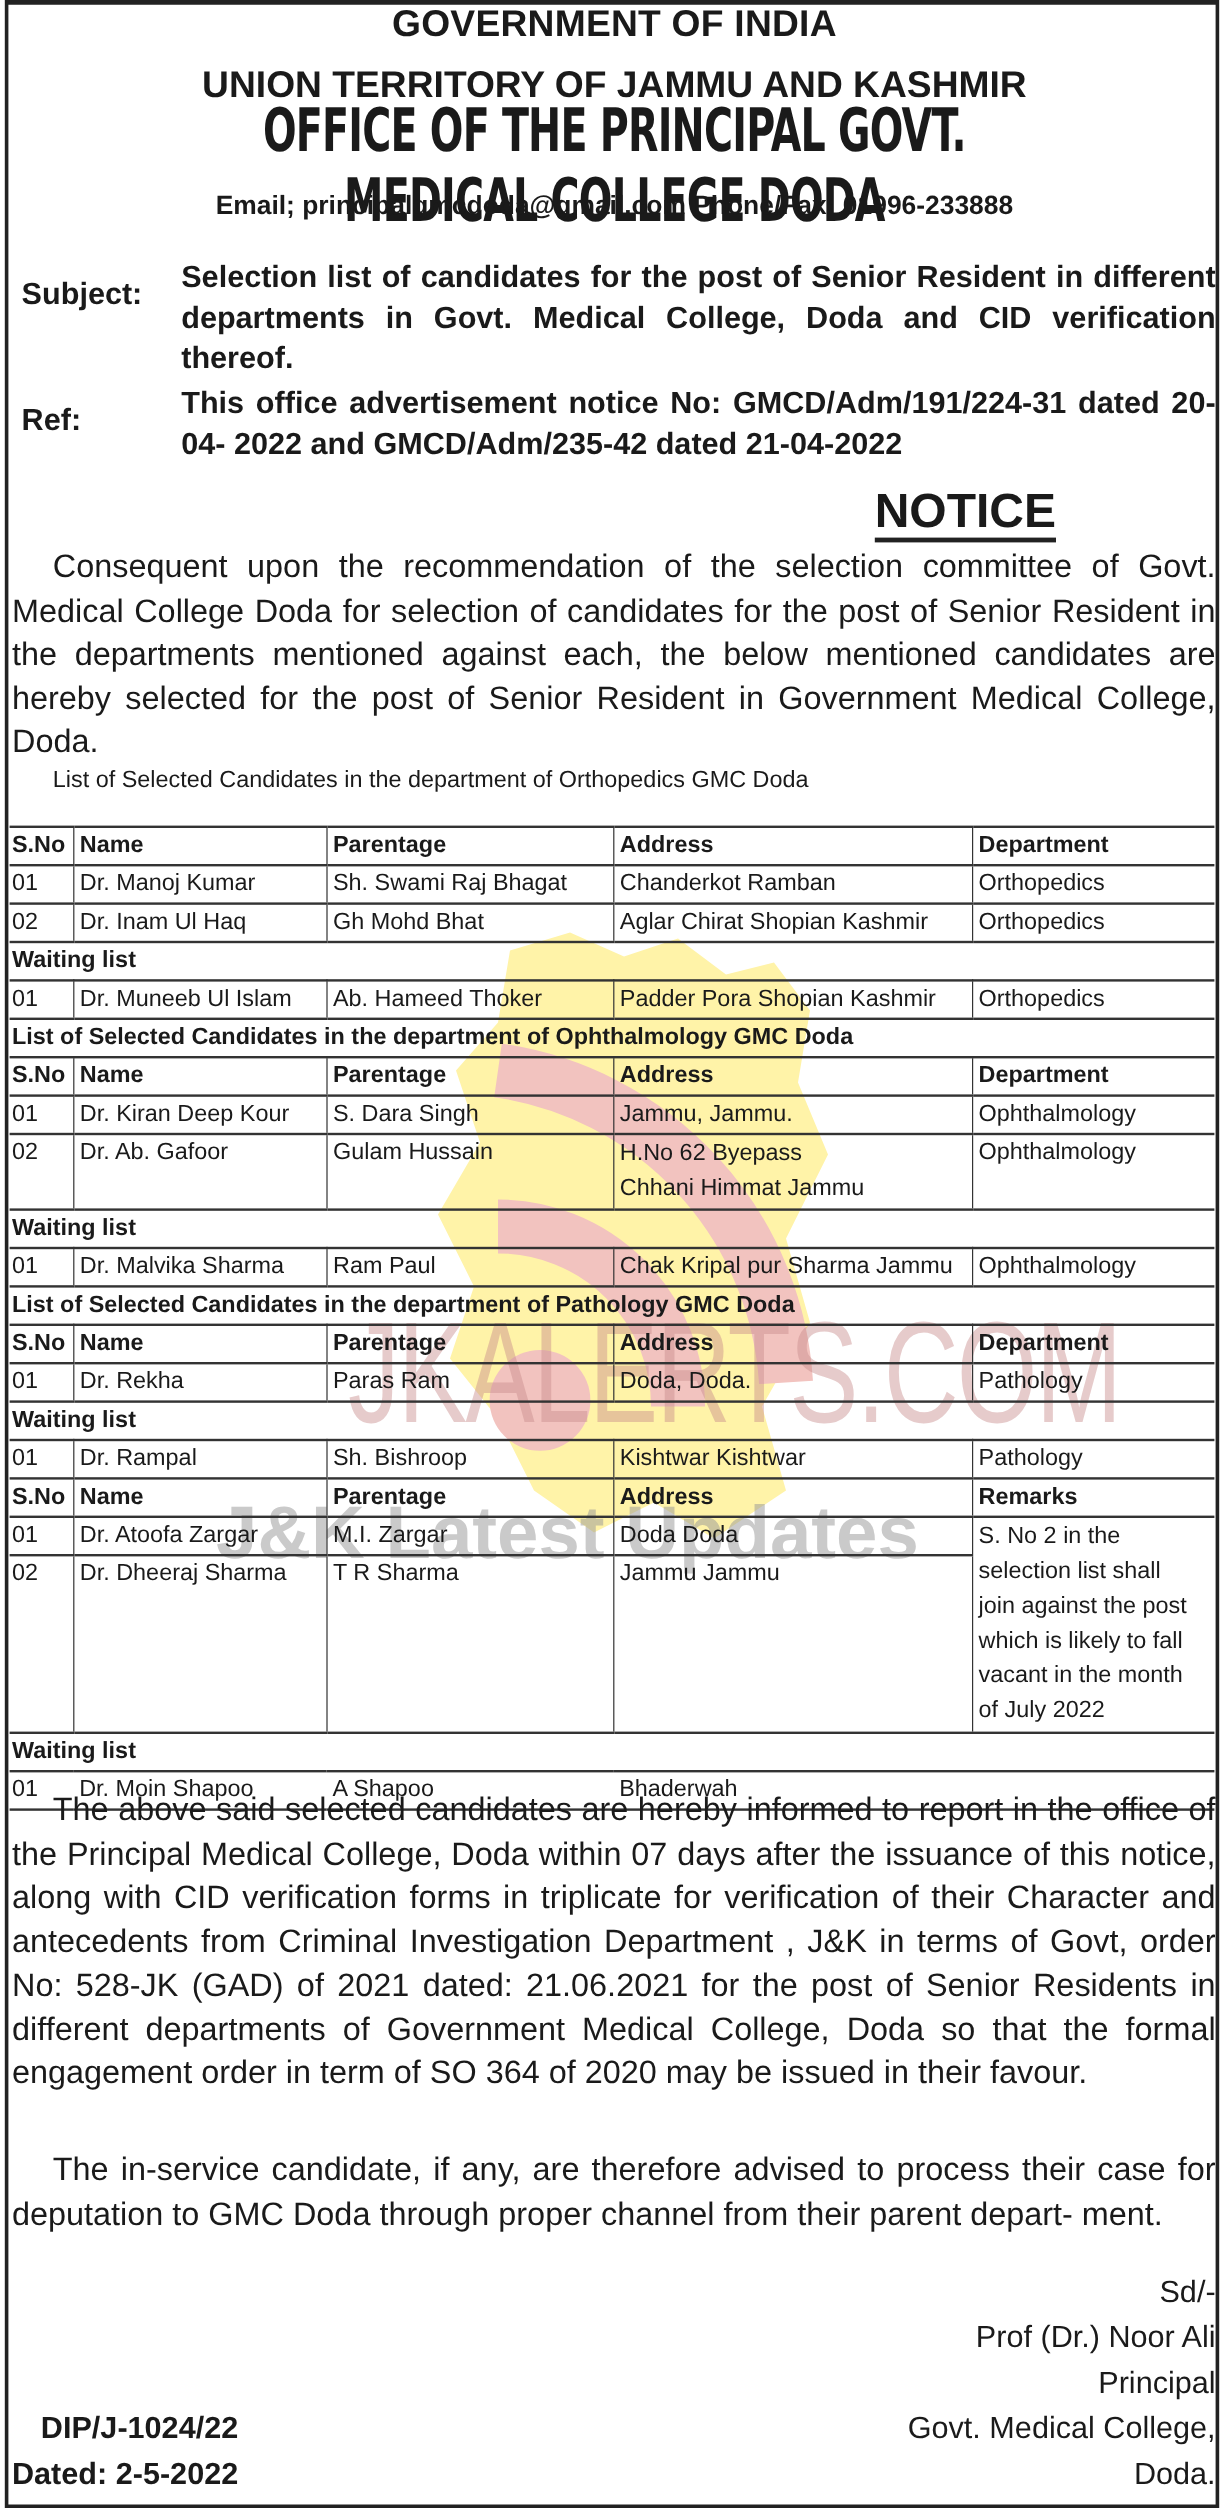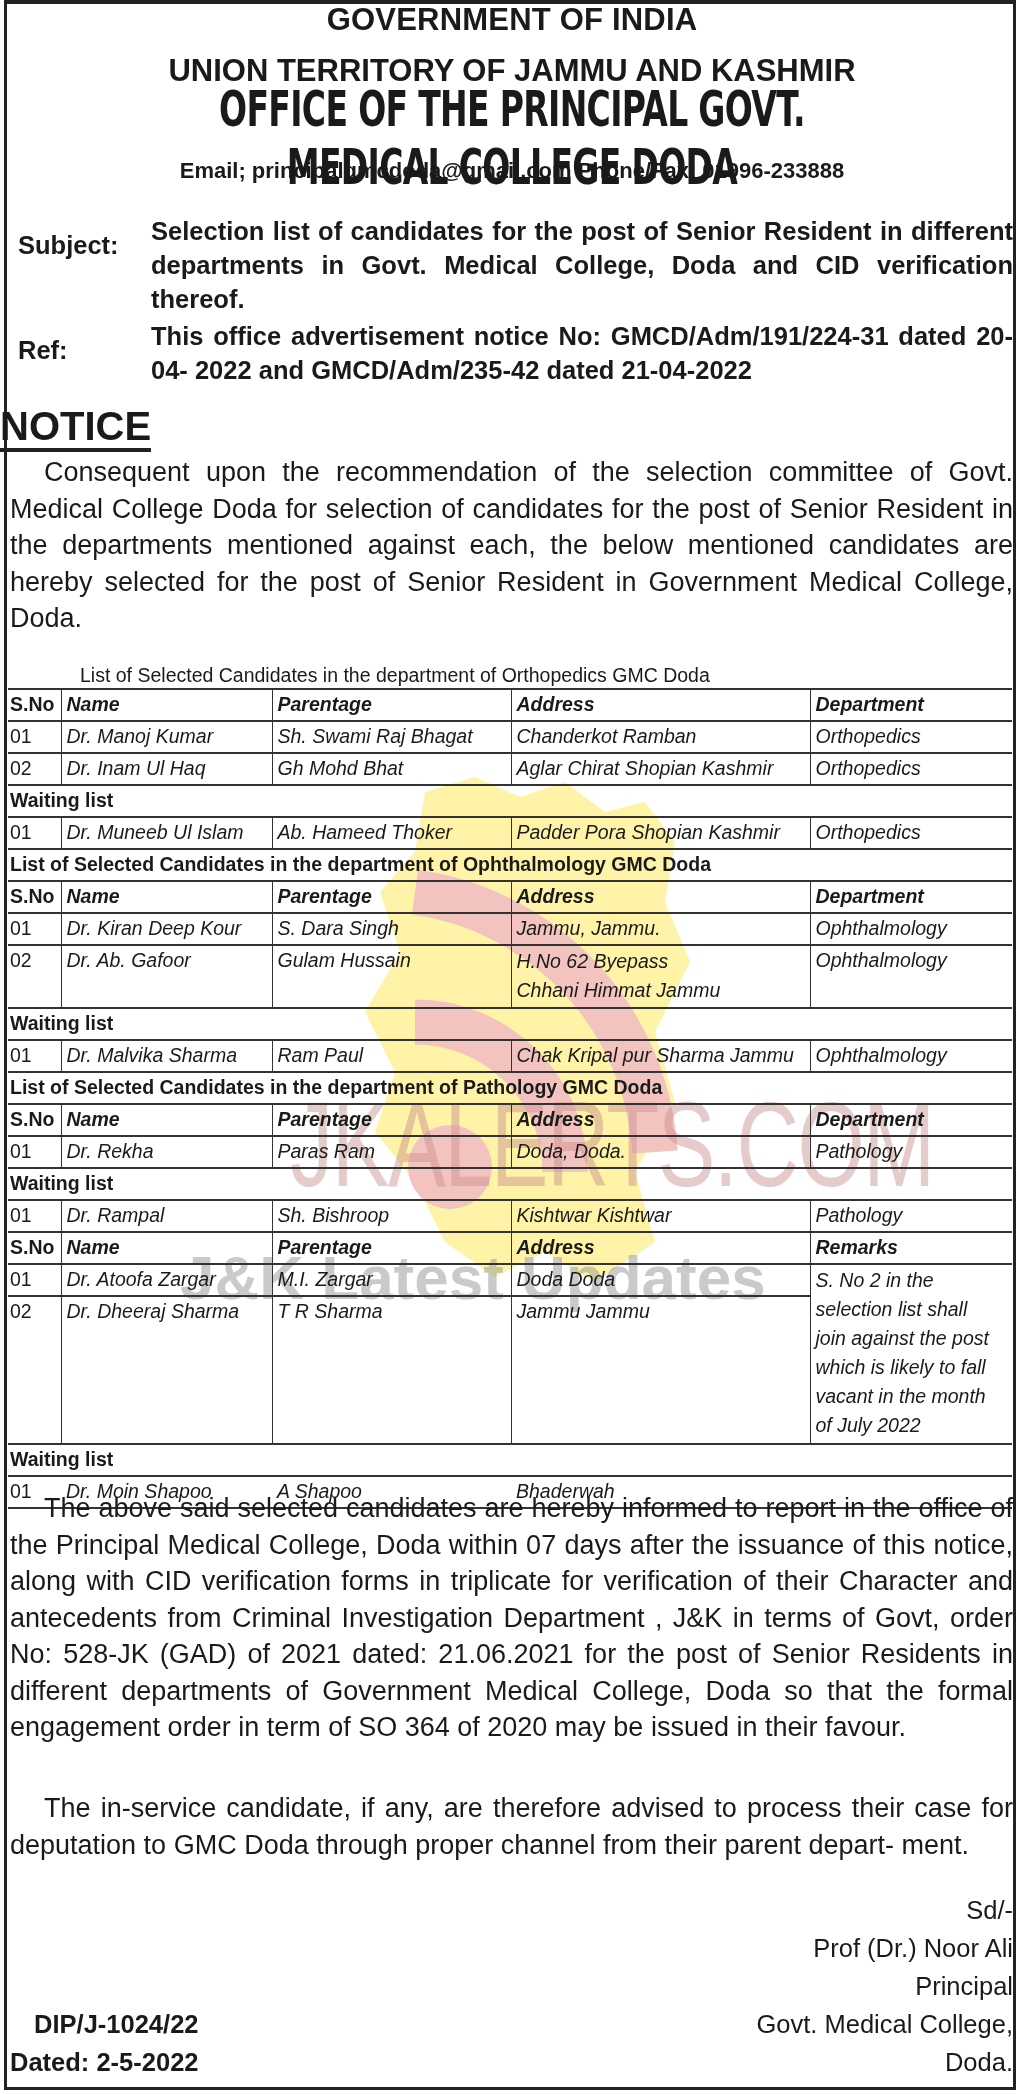--- a/index.html
+++ b/index.html
@@ -12,36 +12,36 @@
   .h2 { top: 41px; font-size: 31px; margin-top: 12px; }
   .h3 { top: 80px; font-size: 50px; font-family: "DejaVu Sans", sans-serif; transform: scaleX(0.66); transform-origin: center; letter-spacing: -1px; font-weight: 900; }
   .h4 { top: 158px; font-size: 22px; }
 
   .sub { position: absolute; left: 18px; width: 995px; font-weight: bold; font-size: 25.5px; line-height: 34px; }
   .sub .lbl { position: absolute; left: 0; top: 0; margin-top: 14px; }
   .sub .txt { position: absolute; left: 133px; top: 0; right: 0; text-align: justify; }
   .subject { top: 214px; }
   .ref { top: 319px; }
 
-  .notice-title { position: absolute; top: 404px; left: 0; width: 880px; text-align: left;
+  .notice-title { position: absolute; top: 404px; left: 0; width: 880px; text-align: right;
                   font-size: 40px; font-weight: bold; }
   .notice-title span { border-bottom: 4px solid #222; padding-bottom: 0; }
 
   .para { position: absolute; left: 10px; width: 1003px; font-size: 27px; line-height: 36.5px;
           text-align: justify; text-indent: 34px; }
   .p1 { top: 454px; }
   .p2 { top: 1490px; }
   .p3 { top: 1790px; }
 
-  .tbl-caption { position: absolute; top: 664px; left: 44px; font-size: 19.5px; margin-left: 36px; }
+  .tbl-caption { position: absolute; top: 639px; left: 44px; font-size: 19.5px; }
   table.sel { position: absolute; left: 8px; top: 688px; width: 1004px; border-collapse: collapse;
               font-size: 19.5px; table-layout: fixed; }
   table.sel td { border-top: 2px solid #333; border-bottom: 2px solid #333; padding: 1px 6px 2px 5px;
                  vertical-align: top; line-height: 27px; }
-  table.sel td + td { border-left: 1.5px solid #333; font-style: italic; }
+  table.sel td + td { border-left: 1.5px solid #333; }
   table.sel td:first-child { padding-left: 2px; }
   table.sel tr.head td { font-weight: bold; }
   table.sel tr.section td { font-weight: bold; border-left: none; }
   table.sel tr.plain td { border-left: none !important; }
   table.sel td.multi { line-height: 29px; }
 
   .sig { position: absolute; right: 11px; text-align: right; font-weight: normal; font-size: 25.5px; line-height: 38px; }
   .sig-block { top: 1891px; }
   .foot { position: absolute; left: 10px; font-weight: bold; font-size: 25.5px; line-height: 38px; }
   .foot-block { top: 2005px; text-align: right; }

